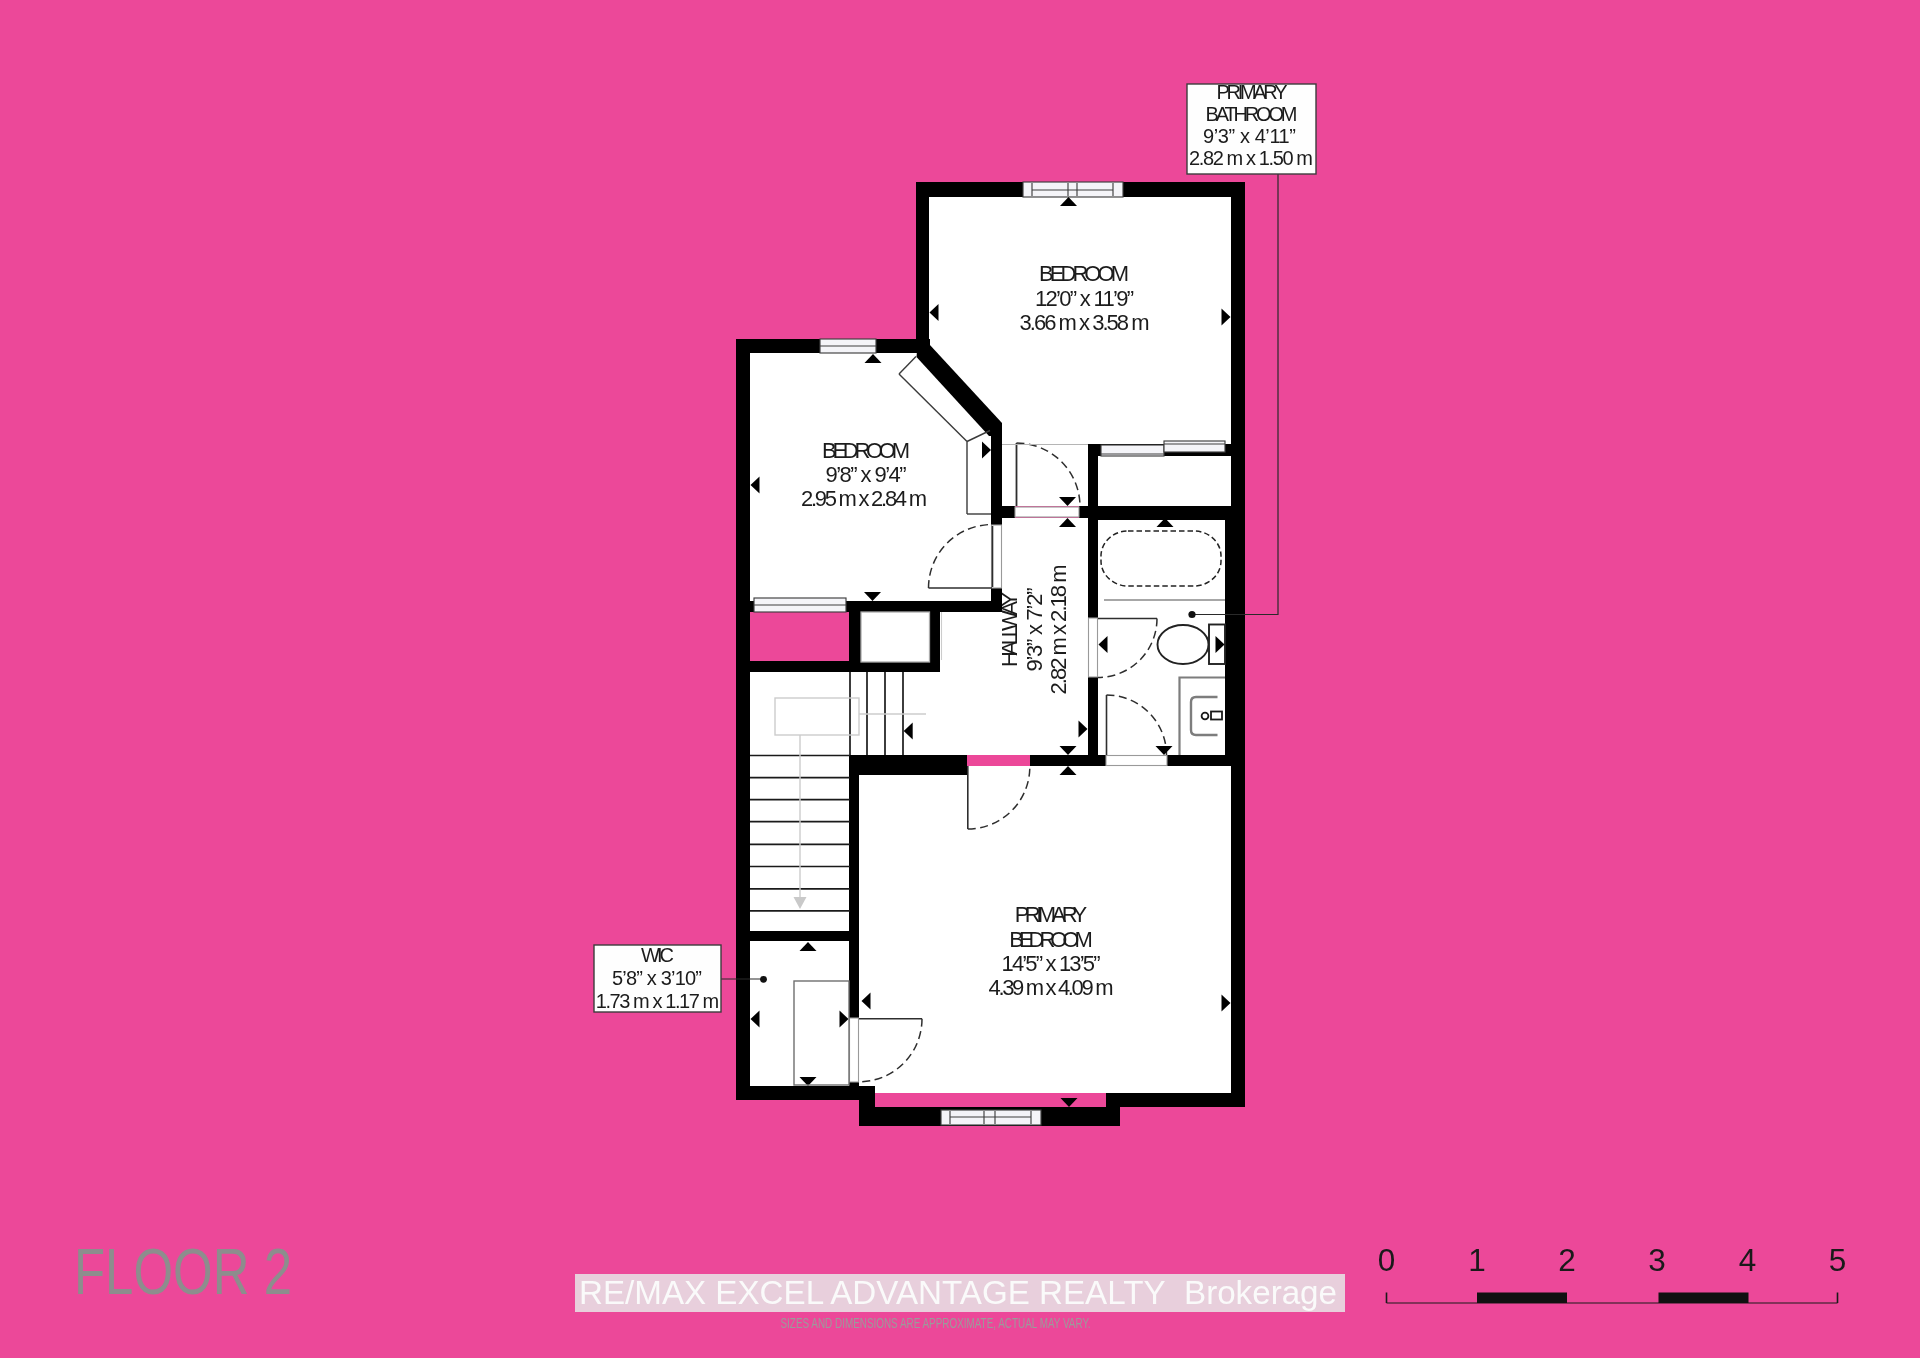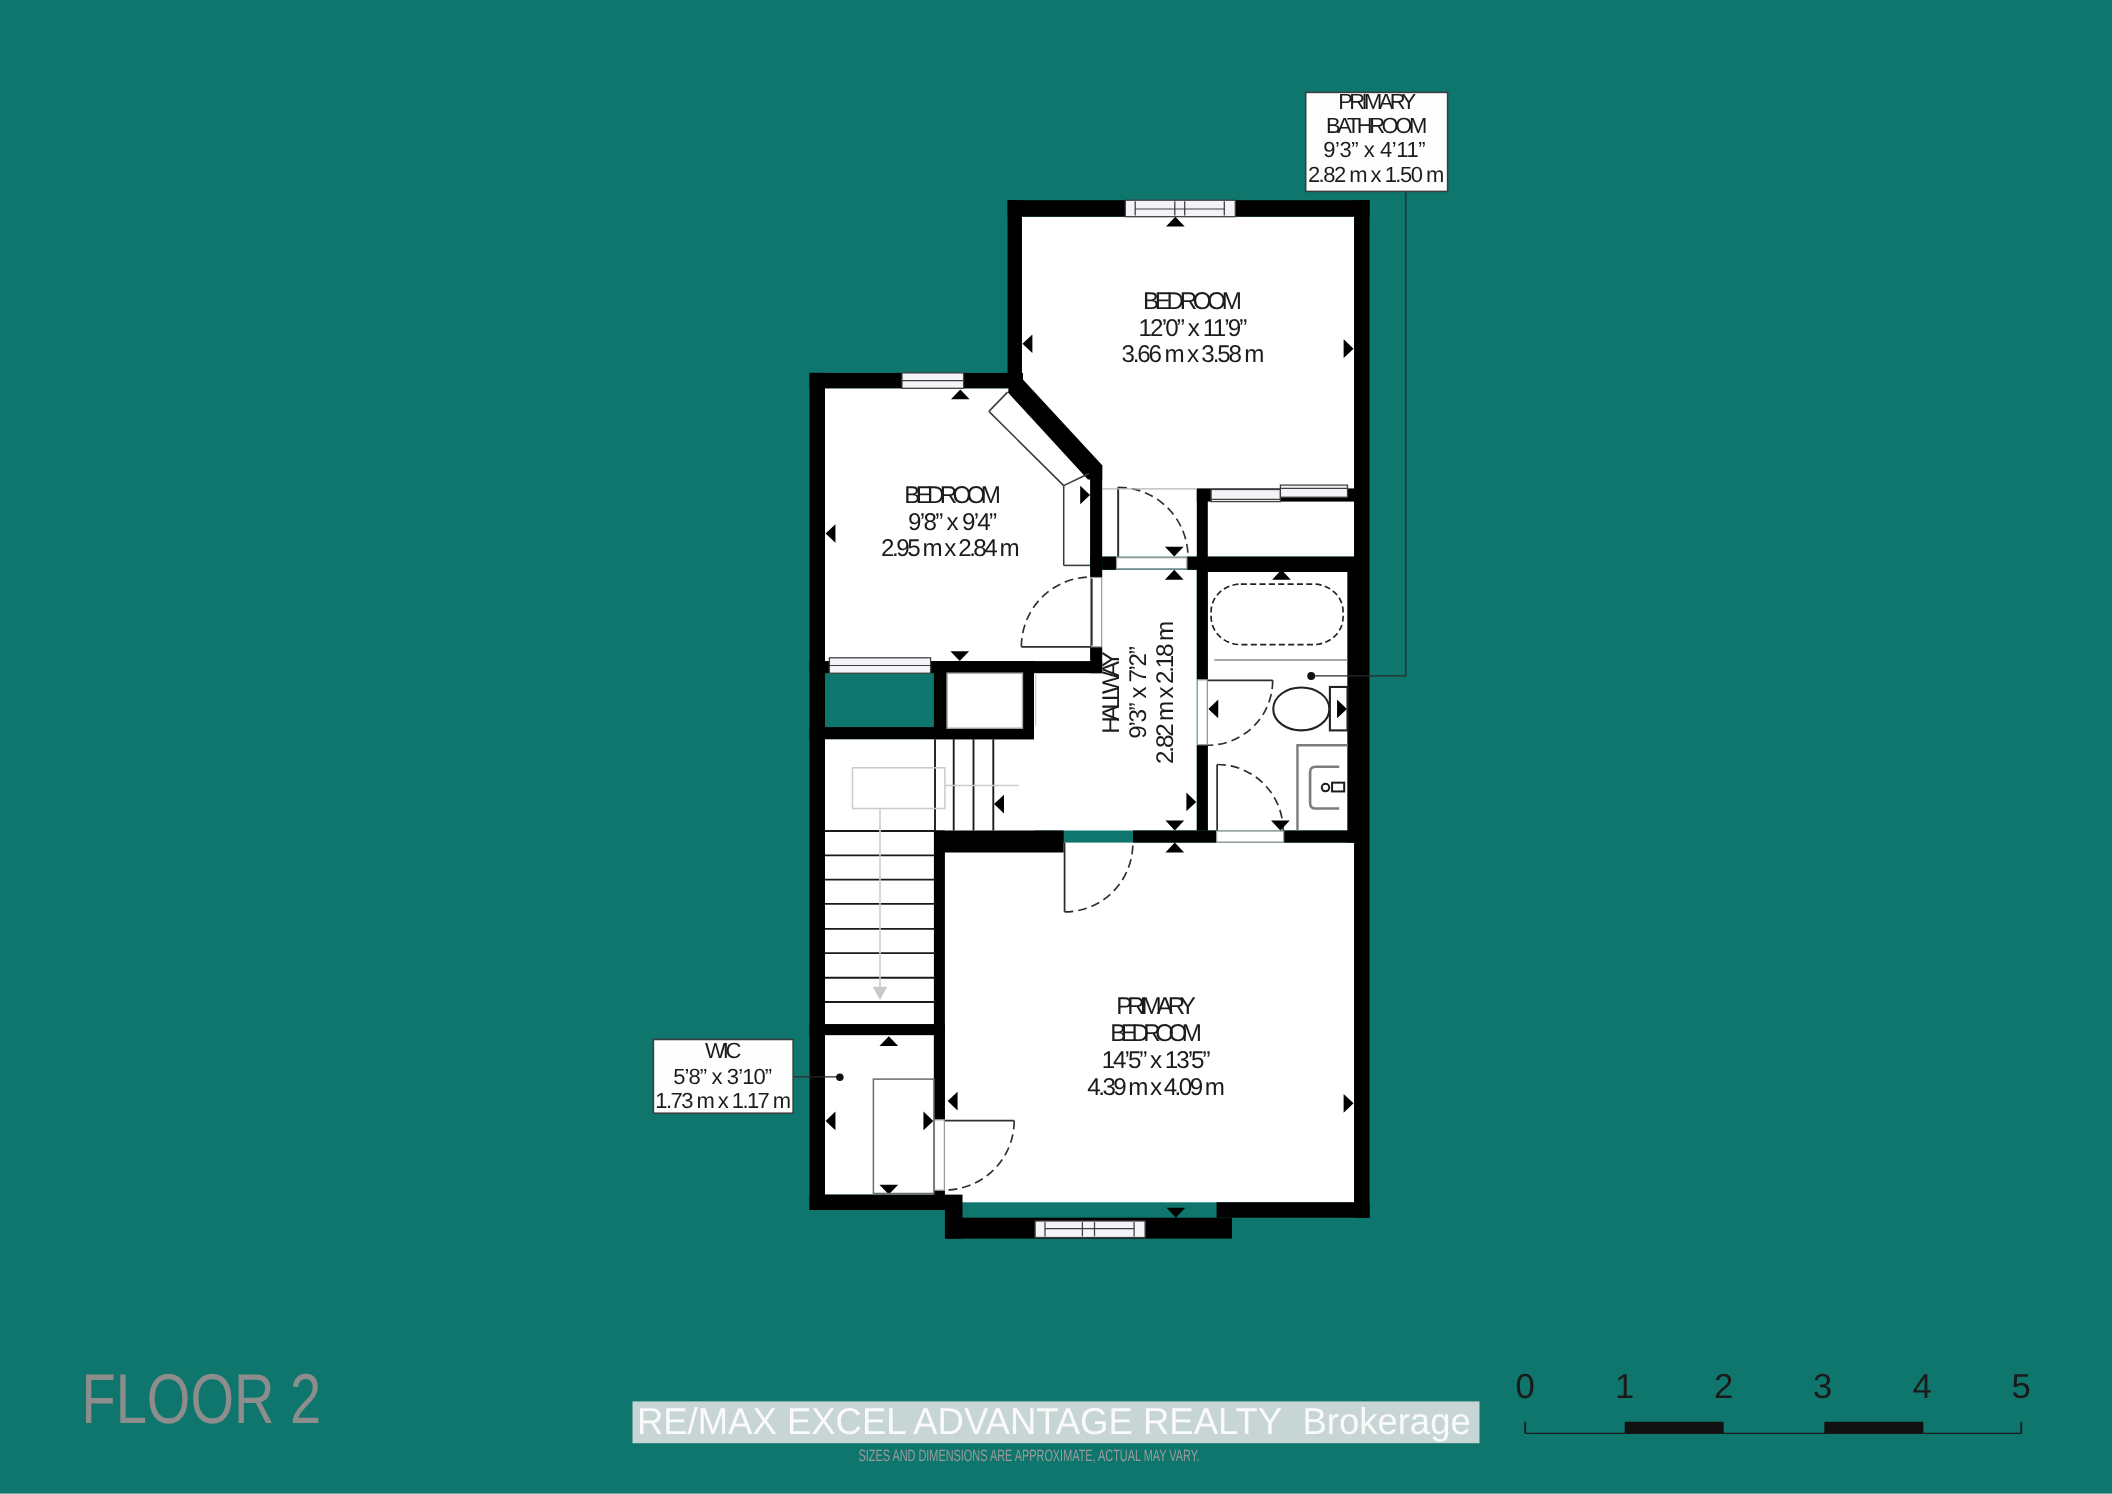--- a/index.html
+++ b/index.html
@@ -1,16 +1,16 @@
 <!DOCTYPE html>
 <html><head>
 <meta charset="utf-8">
 <style>
   html,body{margin:0;padding:0;background:#ffffff;}
-  .page{position:relative;width:1920px;height:1358px;background:#0f766e;overflow:hidden;
+  .page{position:relative;width:1920px;height:1358px;background:#ec4899;overflow:hidden;
         font-family:"Liberation Sans", sans-serif;}
   svg{position:absolute;left:0;top:0;}
   text{font-family:"Liberation Sans", sans-serif;}
   .rm{font-size:22px;}
   .lbl{font-size:20px;}
 </style>
 </head>
 <body>
 <div class="page">
 <svg width="1920" height="1358" viewBox="0 0 1920 1358">

